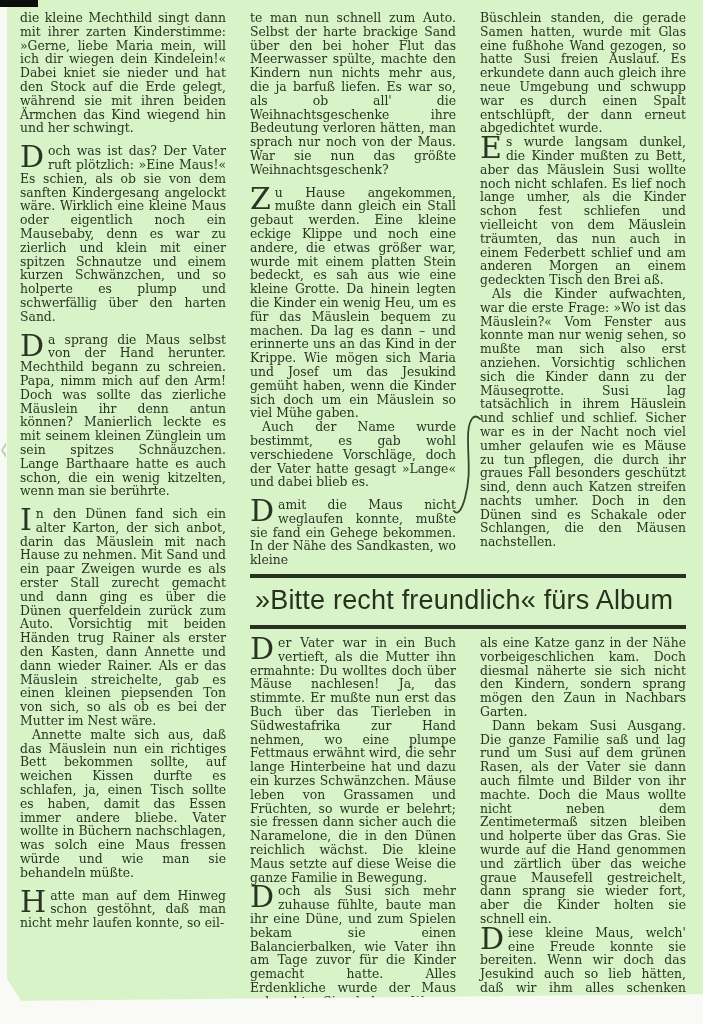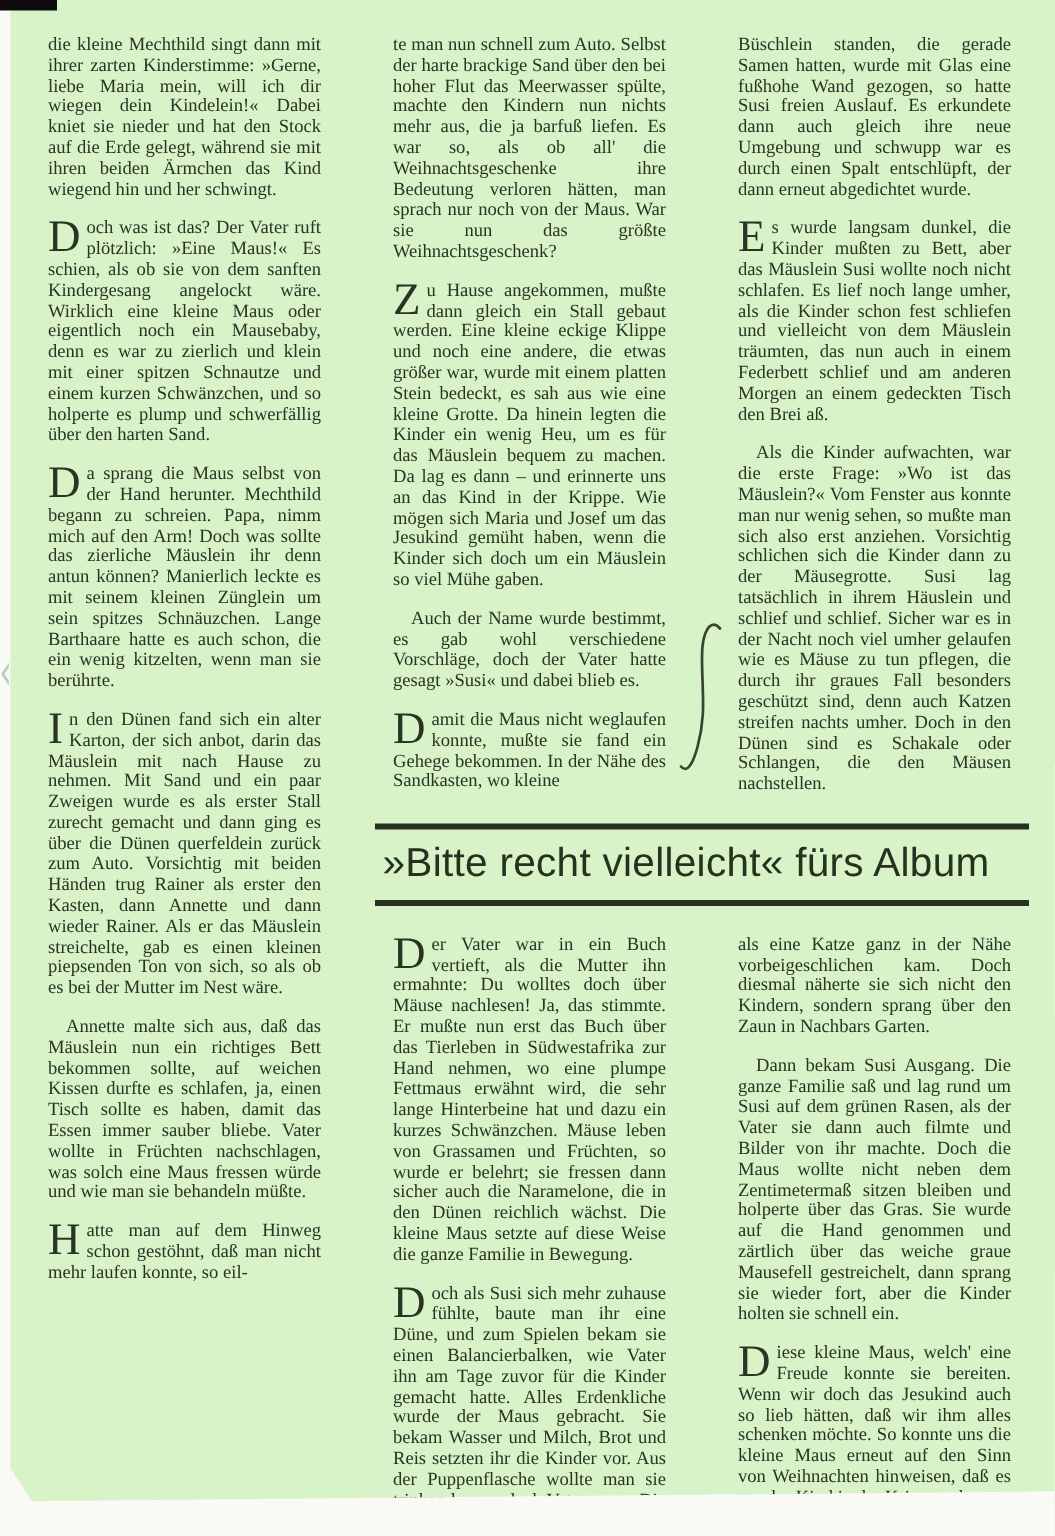--- a/index.html
+++ b/index.html
@@ -28,21 +28,21 @@
     font-family:"DejaVu Sans",sans-serif;transform:scaleX(.6);
   }
   .main{
     position:absolute;left:20px;top:11px;width:666px;
     display:flex;gap:24px;
     color:#2a3424;font-size:12.4px;line-height:13.8px;
   }
   .col{width:206px;}
   .rightwrap{width:436px;}
   .tworow{display:flex;gap:24px;}
-  p{margin:12px;text-align:justify;hyphens:auto;font-family:Liberation Serif, serif;-webkit-hyphens:auto;}
+  p{margin:0;text-align:justify;hyphens:auto;-webkit-hyphens:auto;}
   p.gap{margin-top:9px;}
   p.ind{text-indent:12px;}
   .dc{
     float:left;font-size:30px;line-height:24px;margin:1px 4px 0 0;
     color:#2a3424;
   }
   .headline-block{
     margin-top:7px;margin-bottom:7px;
     border-top:4px solid #27311f;border-bottom:4px solid #27311f;
     padding:8px 0 10px 5px;
@@ -61,51 +61,51 @@
 <div class="black-mark"></div>
 <div class="edge-artifact">‹</div>
 
 <div class="main">
 
   <div class="col">
     <p><span>die kleine Mechthild singt dann mit ihrer zarten Kinderstimme: »Gerne, liebe Maria mein, will ich dir wiegen dein Kindelein!« Dabei kniet sie nieder und hat den Stock auf die Erde gelegt, während sie mit ihren beiden Ärmchen das Kind wiegend hin und her schwingt.</span></p>
     <p class="gap"><span class="dc">D</span><span>och was ist das? Der Vater ruft plötzlich: »Eine Maus!« Es schien, als ob sie von dem sanften Kindergesang angelockt wäre. Wirklich eine kleine Maus oder eigentlich noch ein Mausebaby, denn es war zu zierlich und klein mit einer spitzen Schnautze und einem kurzen Schwänzchen, und so holperte es plump und schwerfällig über den harten Sand.</span></p>
     <p class="gap"><span class="dc">D</span><span>a sprang die Maus selbst von der Hand herunter. Mechthild begann zu schreien. Papa, nimm mich auf den Arm! Doch was sollte das zierliche Mäuslein ihr denn antun können? Manierlich leckte es mit seinem kleinen Zünglein um sein spitzes Schnäuzchen. Lange Barthaare hatte es auch schon, die ein wenig kitzelten, wenn man sie berührte.</span></p>
     <p class="gap"><span class="dc">I</span><span>n den Dünen fand sich ein alter Karton, der sich anbot, darin das Mäuslein mit nach Hause zu nehmen. Mit Sand und ein paar Zweigen wurde es als erster Stall zurecht gemacht und dann ging es über die Dünen querfeldein zurück zum Auto. Vorsichtig mit beiden Händen trug Rainer als erster den Kasten, dann Annette und dann wieder Rainer. Als er das Mäuslein streichelte, gab es einen kleinen piepsenden Ton von sich, so als ob es bei der Mutter im Nest wäre.</span></p>
-    <p class="ind"><span>Annette malte sich aus, daß das Mäuslein nun ein richtiges Bett bekommen sollte, auf weichen Kissen durfte es schlafen, ja, einen Tisch sollte es haben, damit das Essen immer sauber bliebe. Vater wollte in Früchten nachschlagen, was solch eine Maus fressen würde und wie man sie behandeln müßte.</span></p>
+    <p class="ind"><span>Annette malte sich aus, daß das Mäuslein nun ein richtiges Bett bekommen sollte, auf weichen Kissen durfte es schlafen, ja, einen Tisch sollte es haben, damit das Essen immer andere bliebe. Vater wollte in Büchern nachschlagen, was solch eine Maus fressen würde und wie man sie behandeln müßte.</span></p>
     <p class="gap"><span class="dc">H</span><span>atte man auf dem Hinweg schon gestöhnt, daß man nicht mehr laufen konnte, so eil-</span></p>
   </div>
 
   <div class="rightwrap">
 
     <div class="tworow">
       <div class="col">
         <p><span>te man nun schnell zum Auto. Selbst der harte brackige Sand über den bei hoher Flut das Meerwasser spülte, machte den Kindern nun nichts mehr aus, die ja barfuß liefen. Es war so, als ob all' die Weihnachtsgeschenke ihre Bedeutung verloren hätten, man sprach nur noch von der Maus. War sie nun das größte Weihnachtsgeschenk?</span></p>
         <p class="gap"><span class="dc">Z</span><span>u Hause angekommen, mußte dann gleich ein Stall gebaut werden. Eine kleine eckige Klippe und noch eine andere, die etwas größer war, wurde mit einem platten Stein bedeckt, es sah aus wie eine kleine Grotte. Da hinein legten die Kinder ein wenig Heu, um es für das Mäuslein bequem zu machen. Da lag es dann – und erinnerte uns an das Kind in der Krippe. Wie mögen sich Maria und Josef um das Jesukind gemüht haben, wenn die Kinder sich doch um ein Mäuslein so viel Mühe gaben.</span></p>
-        <p class="ind"><span>Auch der Name wurde bestimmt, es gab wohl verschiedene Vorschläge, doch der Vater hatte gesagt »Susi« und dabei blieb es.</span></p>
+        <p class="ind"><span>Auch der Name wurde bestimmt, es gab wohl verschiedene Vorschläge, doch der Vater hatte gesagt »Lange« und dabei blieb es.</span></p>
         <p class="gap"><span class="dc">D</span><span>amit die Maus nicht weglaufen konnte, mußte sie fand ein Gehege bekommen. In der Nähe des Sandkasten, wo kleine</span></p>
       </div>
       <div class="col">
         <p><span>Büschlein standen, die gerade Samen hatten, wurde mit Glas eine fußhohe Wand gezogen, so hatte Susi freien Auslauf. Es erkundete dann auch gleich ihre neue Umgebung und schwupp war es durch einen Spalt entschlüpft, der dann erneut abgedichtet wurde.</span></p>
         <p><span class="dc">E</span><span>s wurde langsam dunkel, die Kinder mußten zu Bett, aber das Mäuslein Susi wollte noch nicht schlafen. Es lief noch lange umher, als die Kinder schon fest schliefen und vielleicht von dem Mäuslein träumten, das nun auch in einem Federbett schlief und am anderen Morgen an einem gedeckten Tisch den Brei aß.</span></p>
         <p class="ind"><span>Als die Kinder aufwachten, war die erste Frage: »Wo ist das Mäuslein?« Vom Fenster aus konnte man nur wenig sehen, so mußte man sich also erst anziehen. Vorsichtig schlichen sich die Kinder dann zu der Mäusegrotte. Susi lag tatsächlich in ihrem Häuslein und schlief und schlief. Sicher war es in der Nacht noch viel umher gelaufen wie es Mäuse zu tun pflegen, die durch ihr graues Fall besonders geschützt sind, denn auch Katzen streifen nachts umher. Doch in den Dünen sind es Schakale oder Schlangen, die den Mäusen nachstellen.</span></p>
       </div>
     </div>
 
     <div class="headline-block">
-      <div class="headline">»Bitte recht vielleicht« fürs Album</div>
+      <div class="headline">»Bitte recht freundlich« fürs Album</div>
     </div>
 
     <div class="tworow">
       <div class="col">
         <p><span class="dc">D</span><span>er Vater war in ein Buch vertieft, als die Mutter ihn ermahnte: Du wolltes doch über Mäuse nachlesen! Ja, das stimmte. Er mußte nun erst das Buch über das Tierleben in Südwestafrika zur Hand nehmen, wo eine plumpe Fettmaus erwähnt wird, die sehr lange Hinterbeine hat und dazu ein kurzes Schwänzchen. Mäuse leben von Grassamen und Früchten, so wurde er belehrt; sie fressen dann sicher auch die Naramelone, die in den Dünen reichlich wächst. Die kleine Maus setzte auf diese Weise die ganze Familie in Bewegung.</span></p>
         <p><span class="dc">D</span><span>och als Susi sich mehr zuhause fühlte, baute man ihr eine Düne, und zum Spielen bekam sie einen Balancierbalken, wie Vater ihn am Tage zuvor für die Kinder gemacht hatte. Alles Erdenkliche wurde der Maus gebracht. Sie bekam Wasser und Milch, Brot und Reis setzten ihr die Kinder vor. Aus der Puppenflasche wollte man sie trinken lassen, doch Vater sagte: Die kann daraus doch nicht trinken. Große Sorgen machte man sich,</span></p>
       </div>
       <div class="col">
-        <p><span>als eine Katze ganz in der Nähe vorbeigeschlichen kam. Doch diesmal näherte sie sich nicht den Kindern, sondern sprang über den Zaun in Nachbars Garten.</span></p>
+        <p><span>als eine Katze ganz in der Nähe vorbeigeschlichen kam. Doch diesmal näherte sie sich nicht den Kindern, sondern sprang mögen den Zaun in Nachbars Garten.</span></p>
         <p class="ind"><span>Dann bekam Susi Ausgang. Die ganze Familie saß und lag rund um Susi auf dem grünen Rasen, als der Vater sie dann auch filmte und Bilder von ihr machte. Doch die Maus wollte nicht neben dem Zentimetermaß sitzen bleiben und holperte über das Gras. Sie wurde auf die Hand genommen und zärtlich über das weiche graue Mausefell gestreichelt, dann sprang sie wieder fort, aber die Kinder holten sie schnell ein.</span></p>
         <p><span class="dc">D</span><span>iese kleine Maus, welch' eine Freude konnte sie bereiten. Wenn wir doch das Jesukind auch so lieb hätten, daß wir ihm alles schenken möchte. So konnte uns die kleine Maus erneut auf den Sinn von Weihnachten hinweisen, daß es um das Kind in der Krippe geht.</span></p>
 
       </div>
     </div>
 
   </div>
 </div>
 
 <svg class="gutter-mark" width="42" height="120" viewBox="0 0 42 120">

